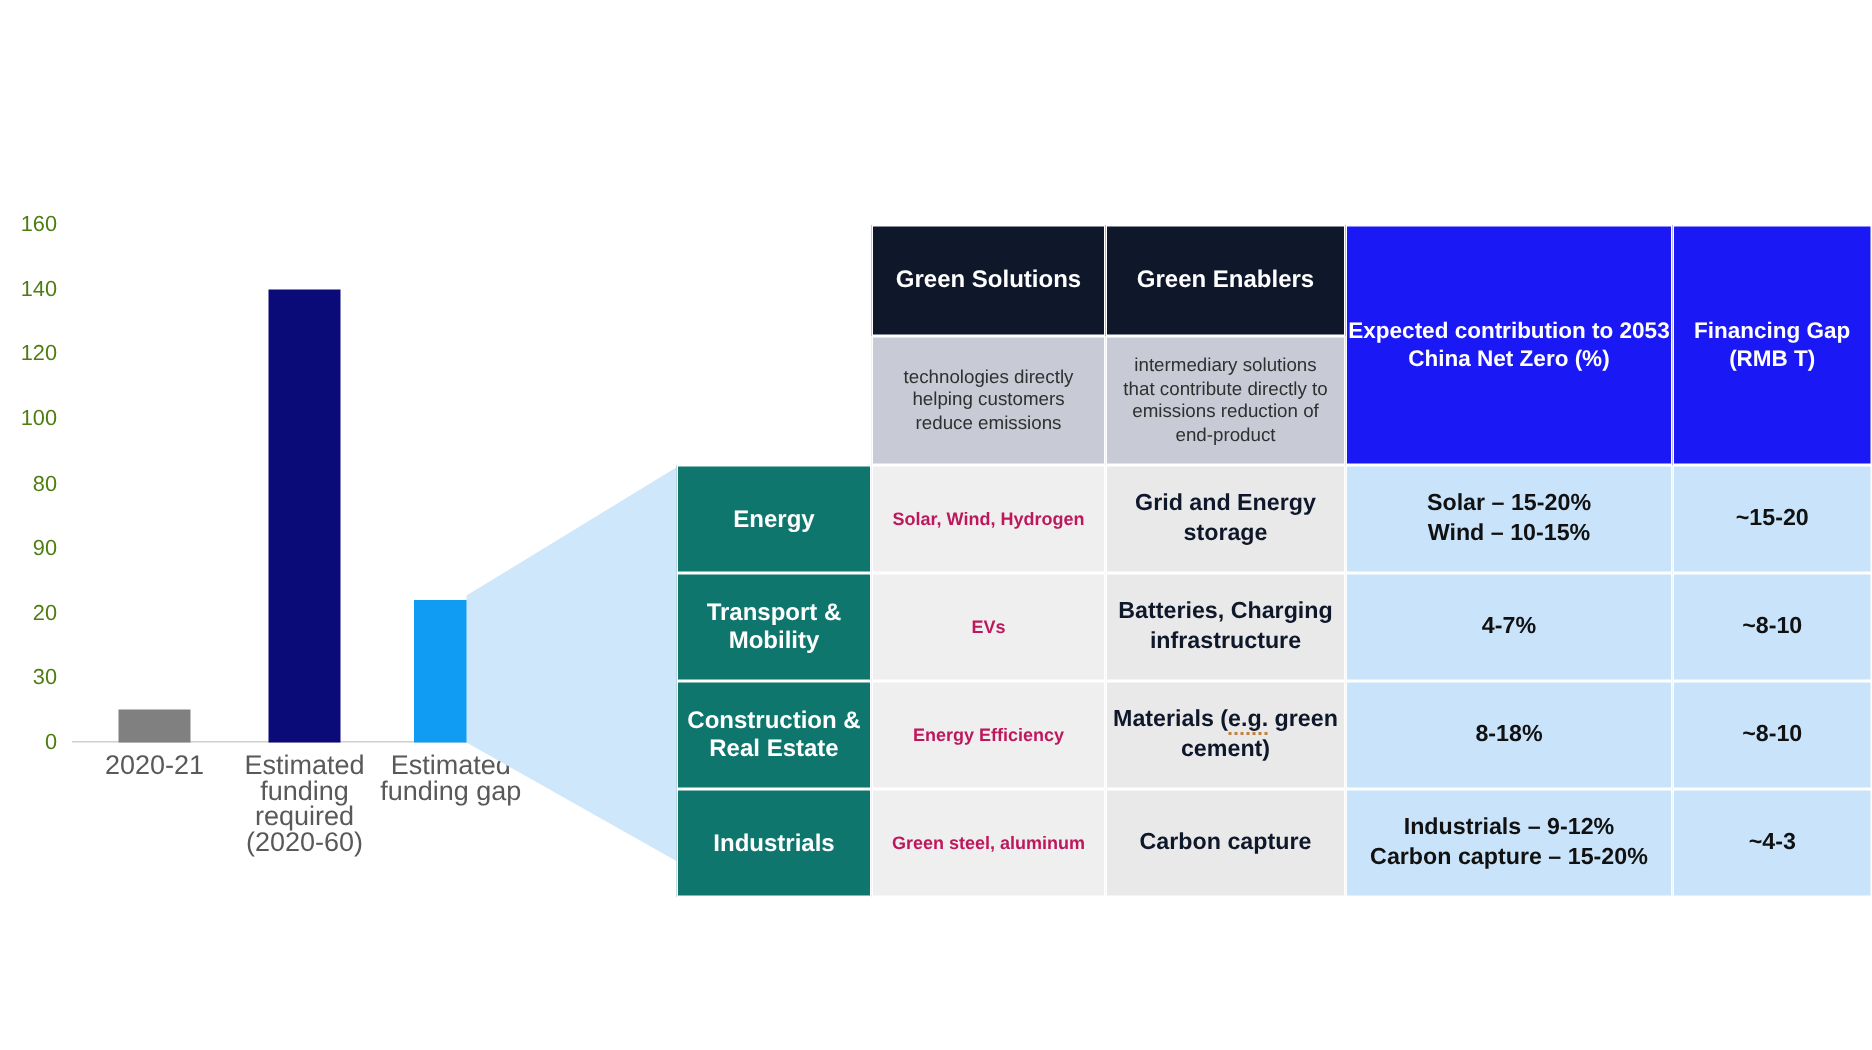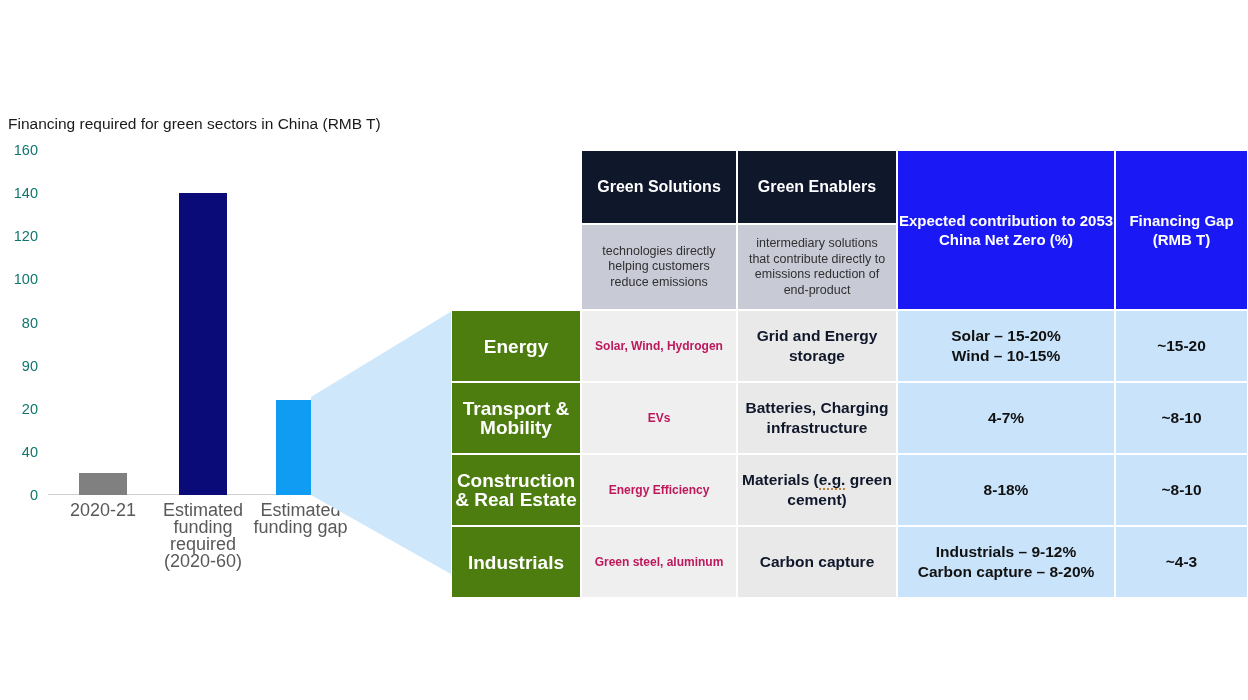--- a/index.html
+++ b/index.html
@@ -38,21 +38,21 @@
     top: 150px;
     width: 300px;
     height: 345px;
   }
   .y-tick {
     position: absolute;
     right: 100%;
     margin-right: 10px;
     transform: translateY(-50%);
     font-size: 14.5px;
-    color: #0f766e;
+    color: #4d7c0f;
     white-space: nowrap;
   }
   #axis-line {
     position: absolute;
     left: 0;
     bottom: 0;
     width: 302px;
     height: 1px;
     background: #cfcfcf;
   }
@@ -118,24 +118,24 @@
   }
   .hdr-blue {
     background: #1a18f5;
     color: #ffffff;
     font-weight: bold;
     font-size: 15px;
     line-height: 19px;
   }
 
   .cell-sector {
-    background: #4d7c0f;
+    background: #0f766e;
     color: #ffffff;
     font-weight: bold;
-    font-size: 19px;
+    font-size: 16px;
     line-height: 19px;
   }
   .cell-light-grey {
     background: #efefef;
     color: #be185d;
     font-weight: bold;
     font-size: 12px;
     line-height: 20px;
   }
   .cell-grey2 {
@@ -156,33 +156,32 @@
   .spell {
     border-bottom: 2px dotted #c08040;
     text-align: center;
   }
 </style>
 </head>
 <body>
 
 <div id="chart-panel">
 
-  <div id="chart-title">Financing required for green sectors in China (RMB T)</div>
 
   <div id="plot-area">
     <div id="axis-line"></div>
 
     <span class="y-tick" style="top:0%">160</span>
     <span class="y-tick" style="top:12.5%">140</span>
     <span class="y-tick" style="top:25%">120</span>
     <span class="y-tick" style="top:37.5%">100</span>
     <span class="y-tick" style="top:50%">80</span>
     <span class="y-tick" style="top:62.5%">90</span>
     <span class="y-tick" style="top:75%">20</span>
-    <span class="y-tick" style="top:87.5%">40</span>
+    <span class="y-tick" style="top:87.5%">30</span>
     <span class="y-tick" style="top:100%">0</span>
 
     <div class="bar" id="bar-0" style="left:31px; width:48px; height:21.6px; background:#808080;"></div>
     <div class="bar" id="bar-1" style="left:131px; width:48px; height:302px; background:#0a0a78;"></div>
     <div class="bar" id="bar-2" style="left:228px; width:48px; height:95px; background:#109cf2;"></div>
 
     <div class="bar-label" style="left:0px; width:110px;">
       <div>2020-21</div>
     </div>
     <div class="bar-label" style="left:100px; width:110px;">
@@ -247,17 +246,17 @@
       <td class="cell-grey2"><span>Materials (</span><span class="spell">e.g.</span><span> green cement)</span></td>
       <td class="cell-lightblue" style="white-space:pre-line">8-18%</td>
       <td class="cell-lightblue">~8-10</td>
     </tr>
 
     <tr class="data-row">
       <td class="cell-sector">Industrials</td>
       <td class="cell-light-grey">Green steel, aluminum</td>
       <td class="cell-grey2">Carbon capture</td>
       <td class="cell-lightblue" style="white-space:pre-line">Industrials – 9-12%
-Carbon capture – 8-20%</td>
+Carbon capture – 15-20%</td>
       <td class="cell-lightblue">~4-3</td>
     </tr>
   </tbody>
 </table>
 
 </body></html>

